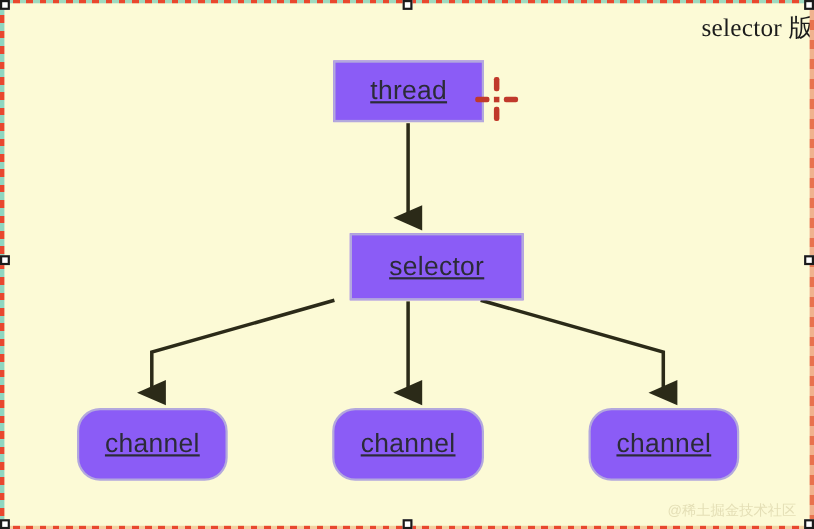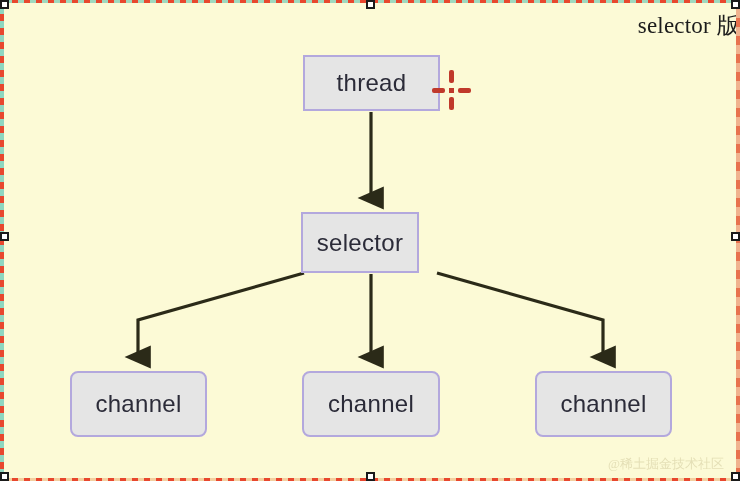--- a/index.html
+++ b/index.html
@@ -65,36 +65,37 @@
     font-size: 23px;
     color: #1c1c1c;
     font-family: "Liberation Serif", "DejaVu Serif", serif;
     letter-spacing: 0.2px;
     white-space: nowrap;
   }
 
   
   .node {
     position: absolute;
-    background: #e5e5e5;
+    background: #8b5cf6;
     border: 2px solid #b3a8dd;
     box-sizing: border-box;
     display: flex;
     align-items: center;
     justify-content: center;
     color: #2b2b38;
     font-size: 24px;
     letter-spacing: 0.3px;
+    text-decoration: underline;
   }
   .node.rounded {
-    border-radius: 8px;
+    border-radius: 21px;
   }
 
   #node-thread   { left: 303px; top: 55px;  width: 137px; height: 56px; }
-  #node-selector { left: 301px; top: 212px; width: 118px; height: 61px; }
+  #node-selector { left: 318px; top: 212px; width: 158px; height: 61px; }
   #node-ch-left  { left: 70px;  top: 371px; width: 137px; height: 66px; }
   #node-ch-mid   { left: 302px; top: 371px; width: 138px; height: 66px; }
   #node-ch-right { left: 535px; top: 371px; width: 137px; height: 66px; }
 
   
   #wires {
     position: absolute;
     left: 0; top: 0;
     width: 740px; height: 481px;
     pointer-events: none;
@@ -119,21 +120,21 @@
   #cursor-marker .dash.right { left: 26px; top: 18px; width: 13px; height: 5px; }
   #cursor-marker .dot        { position: absolute; left: 17px; top: 18px; width: 5px; height: 5px; background: #c0392b; }
 
   
   .watermark {
     position: absolute;
     right: 16px;
     bottom: 8px;
     font-size: 13px;
     color: #e4dfb6;
-    font-family: Liberation Serif, serif;
+    font-family: Liberation Sans, sans-serif;
     white-space: nowrap;
   }
 </style>
 </head>
 <body>
 
 <div id="canvas">
 
   <div class="diagram-title">selector 版</div>
 

